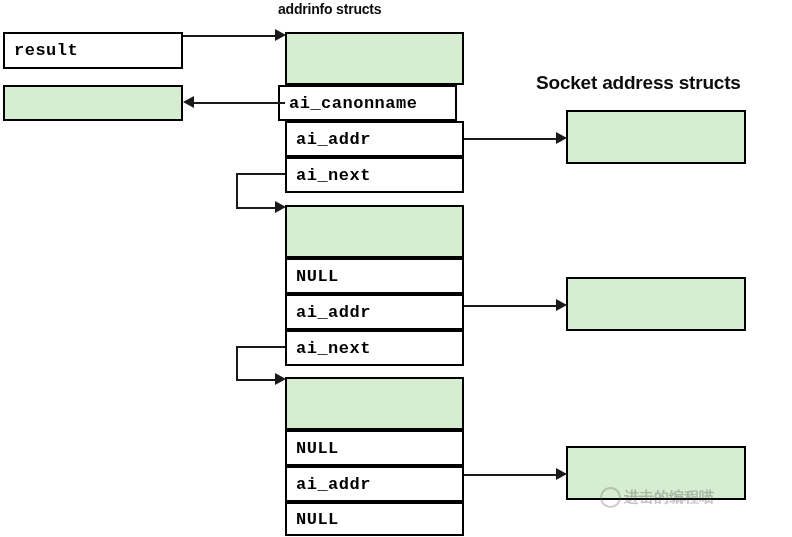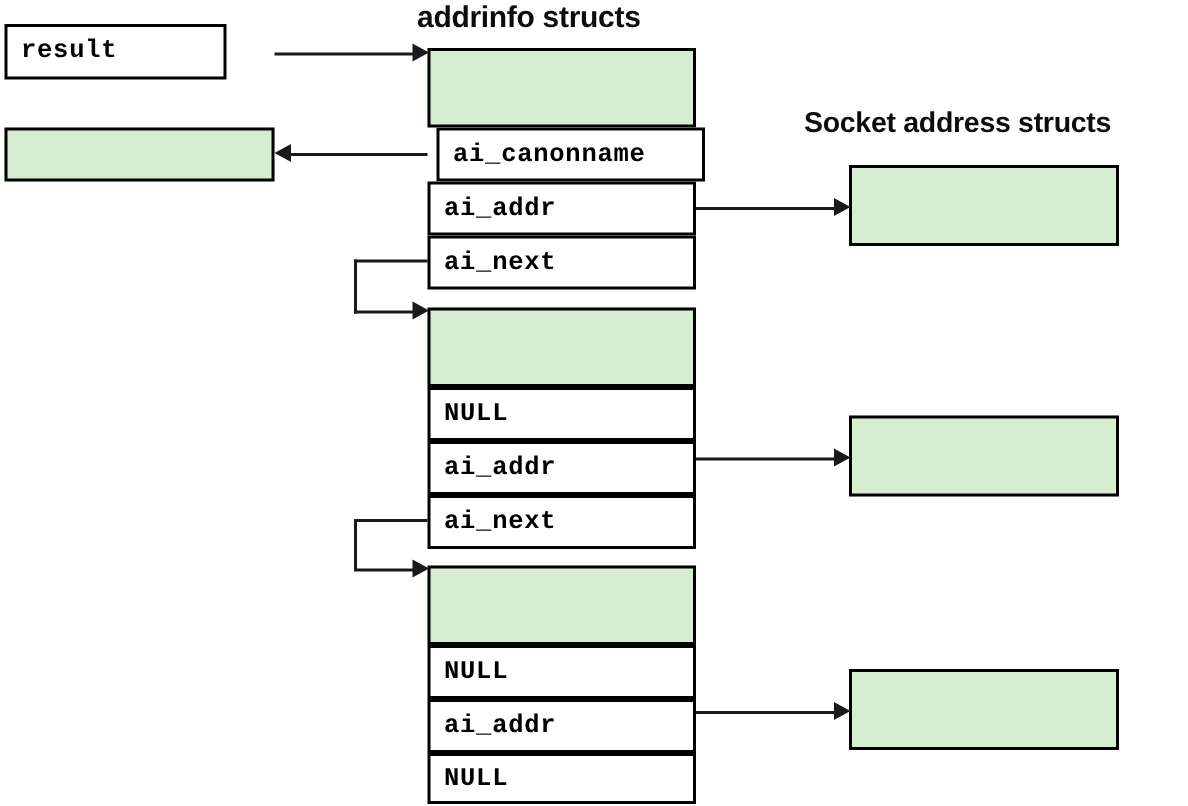--- a/index.html
+++ b/index.html
@@ -21,21 +21,21 @@
     position: absolute;
     font-family: "Liberation Sans", sans-serif;
     font-weight: bold;
     color: #0d0d0d;
     white-space: nowrap;
     letter-spacing: -0.2px;
   }
   #title-addrinfo {
     left: 278px;
     top: 1px;
-    font-size: 20px;
+    font-size: 14px;
   }
   #title-sockaddr {
     left: 536px;
     top: 72px;
     font-size: 19px;
     text-align: center;
   }
 
   
   .box {
@@ -136,27 +136,27 @@
 </style>
 </head>
 <body>
 
 <div id="canvas">
 
   <div class="heading" id="title-addrinfo">addrinfo structs</div>
 
   <div class="heading" id="title-sockaddr">Socket address structs</div>
 
-  <div class="cell" style="left:3px; top:16px; width:148px; height:37px;">result</div>
+  <div class="cell" style="left:3px; top:32px; width:180px; height:37px;">result</div>
 
   <div class="cell green" style="left:3px; top:85px; width:180px; height:36px;"></div>
 
   <div class="struct-col">
     <div class="cell green" style="left:285px; top:32px; width:179px; height:53px;"></div>
-    <div class="cell" style="left:291px; top:85px; width:179px; height:36px;">ai_canonname</div>
+    <div class="cell" style="left:278px; top:85px; width:179px; height:36px;">ai_canonname</div>
     <div class="cell" style="left:285px; top:121px; width:179px; height:36px;">ai_addr</div>
     <div class="cell" style="left:285px; top:157px; width:179px; height:36px;">ai_next</div>
   </div>
 
   <div class="struct-col">
     <div class="cell green" style="left:285px; top:205px; width:179px; height:53px;"></div>
     <div class="cell" style="left:285px; top:258px; width:179px; height:36px;">NULL</div>
     <div class="cell" style="left:285px; top:294px; width:179px; height:36px;">ai_addr</div>
     <div class="cell" style="left:285px; top:330px; width:179px; height:36px;">ai_next</div>
   </div>
@@ -191,15 +191,19 @@
 
   <div class="hline" style="left:236px; top:346px; width:49px;"></div>
   <div class="vline" style="left:236px; top:346px; height:34px;"></div>
   <div class="hline" style="left:236px; top:379px; width:41px;"></div>
   <div class="arrow-r" style="left:275px; top:373px;"></div>
 
   <div class="hline" style="left:464px; top:474px; width:96px;"></div>
   <div class="arrow-r" style="left:556px; top:468px;"></div>
 
   <div id="watermark">
+    <div class="wm-row">
+      <span class="wm-logo"></span>
+      <span class="wm-main">进击的编程喵</span>
+    </div>
   </div>
 
 </div>
 
 </body></html>

